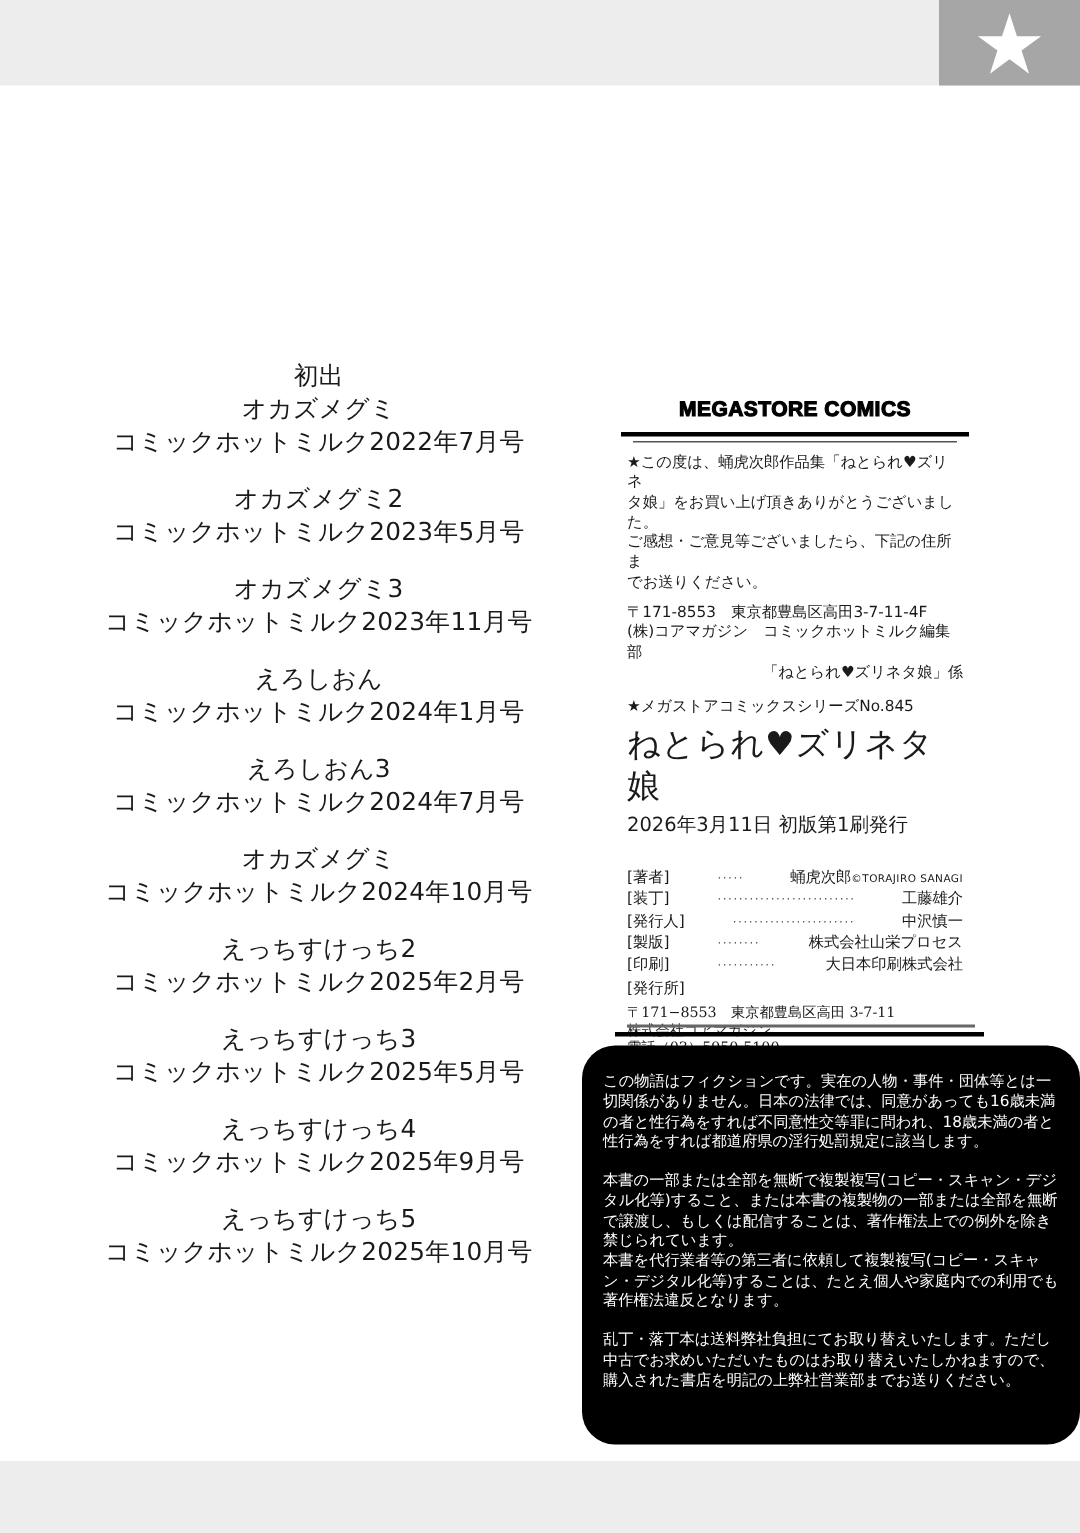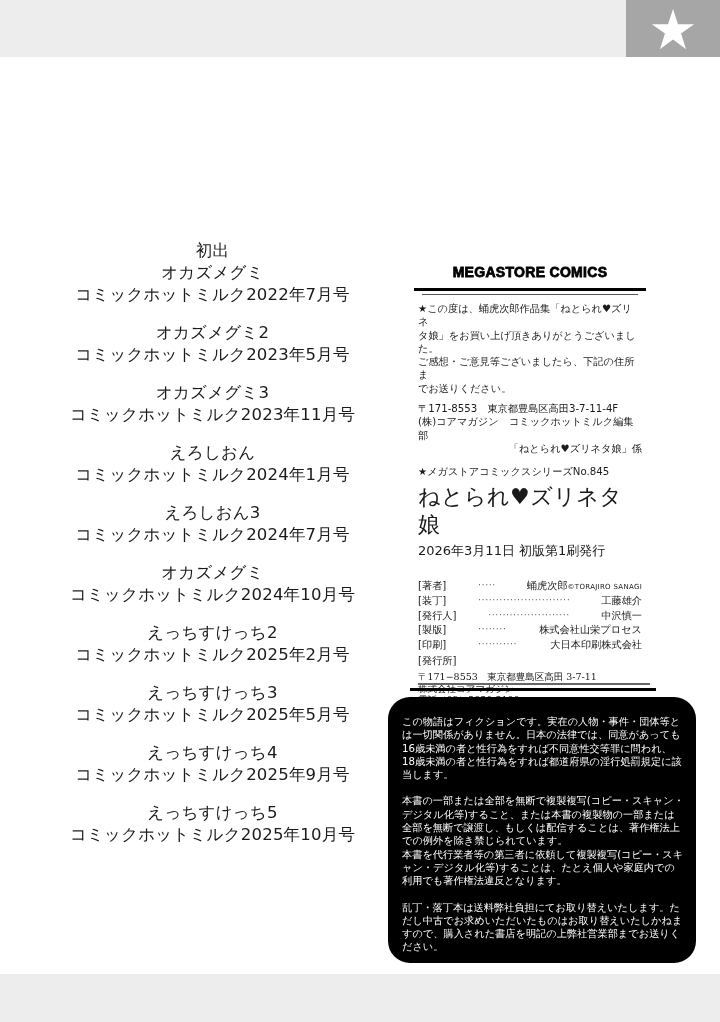--- a/index.html
+++ b/index.html
@@ -37,21 +37,21 @@
     .staff-row .copy { font-size: 7px; letter-spacing: 0.3px; }
 
     .publisher { margin-top: 2px; padding: 0 4px; }
     .publisher .pub-lines { font-family: "DejaVu Serif", serif; font-size: 9.5px; line-height: 11.5px; margin-top: 4px; }
     .isbn { font-size: 11.5px; line-height: 15px; margin-top: 3px; }
 
     .bottom-rules { position: absolute; left: 410px; top: 683px; width: 246px; }
     .bottom-rules .thin { height: 2px; background: #666; margin: 0 6px 0 8px; }
     .bottom-rules .thick { height: 3px; background: #000; margin-top: 3px; }
 
-    .notice { position: absolute; left: 388px; top: 697px; width: 308px; height: 266px; background: #000; color: #fff; border-radius: 22px; padding: 18px 12px 10px 14px; }
+    .notice { position: absolute; left: 388px; top: 697px; width: 332px; height: 266px; background: #000; color: #fff; border-radius: 22px; padding: 18px 12px 10px 14px; }
     .notice p { font-size: 10.2px; line-height: 13.3px; margin-bottom: 13px; }
     .notice p.tight { margin-bottom: 0; }
   </style>
 </head>
 <body>
 
 <div class="top-bar"></div>
 <div class="star-btn">
   <svg viewBox="0 0 24 24">
       <path fill="#ffffff" d="M12 1.5l2.6 8h8.4l-6.8 4.9 2.6 8.1L12 17.5l-6.8 5 2.6-8.1L1 9.5h8.4z"></path>

